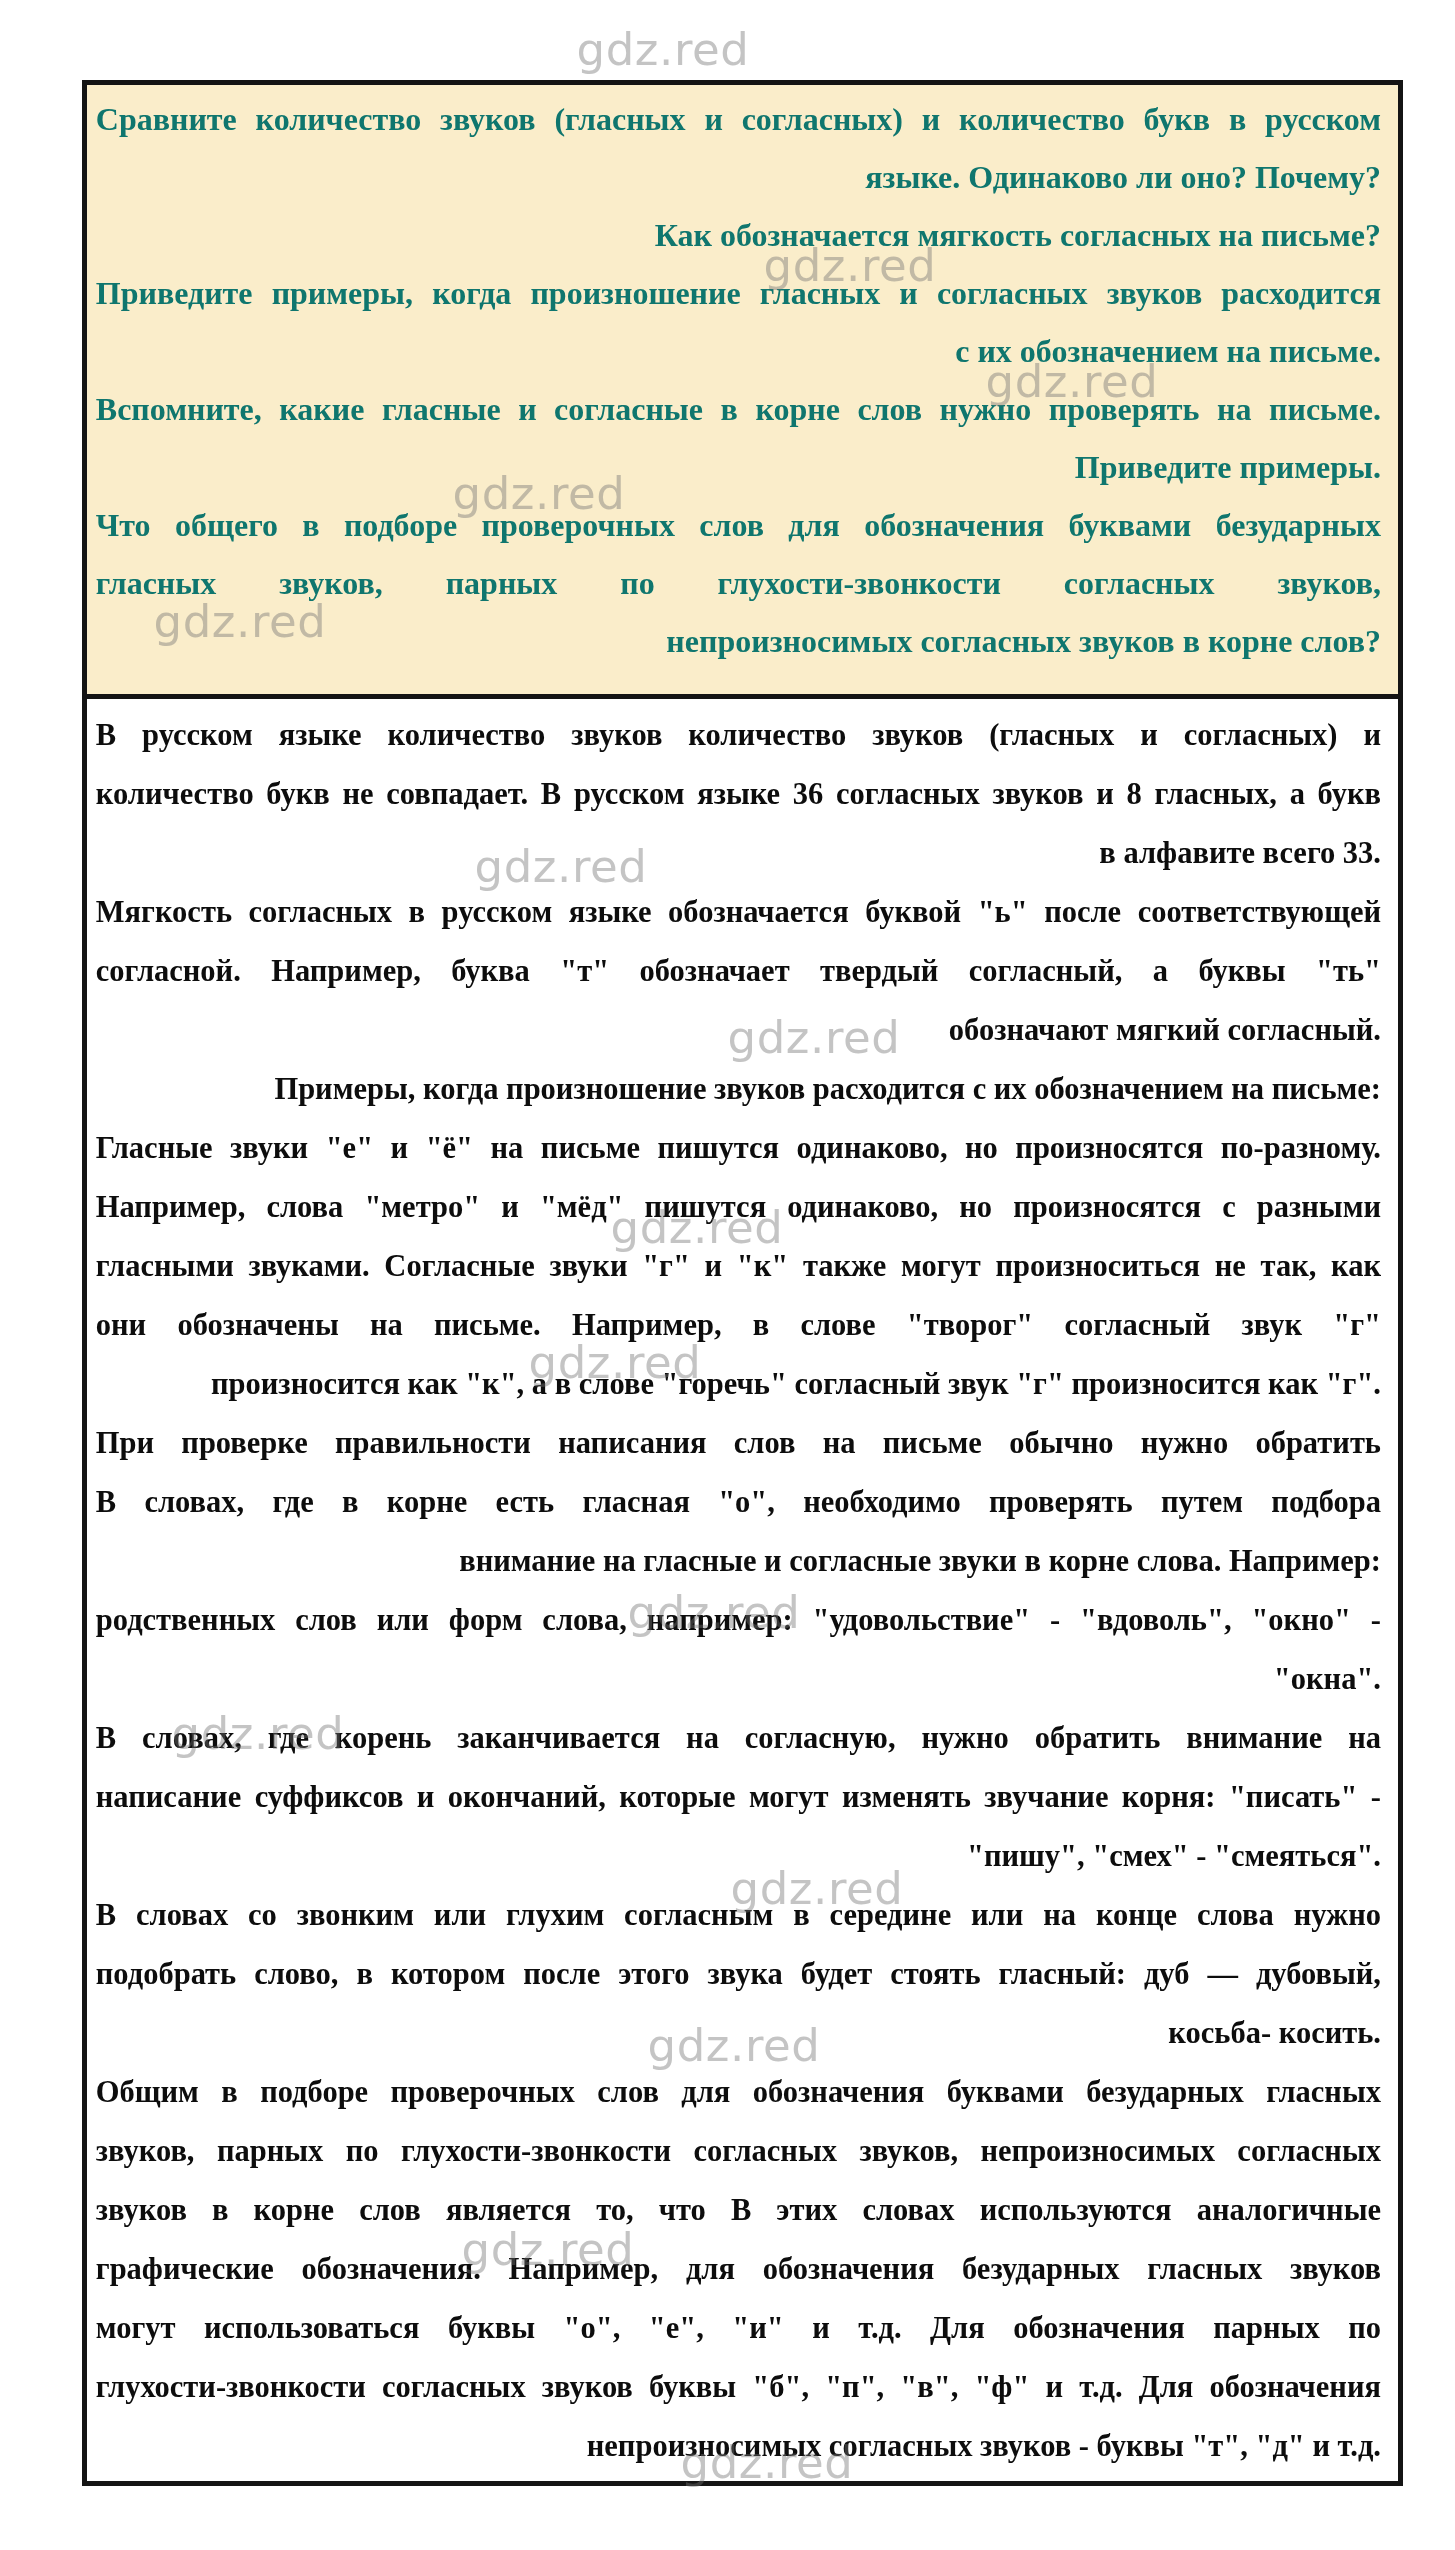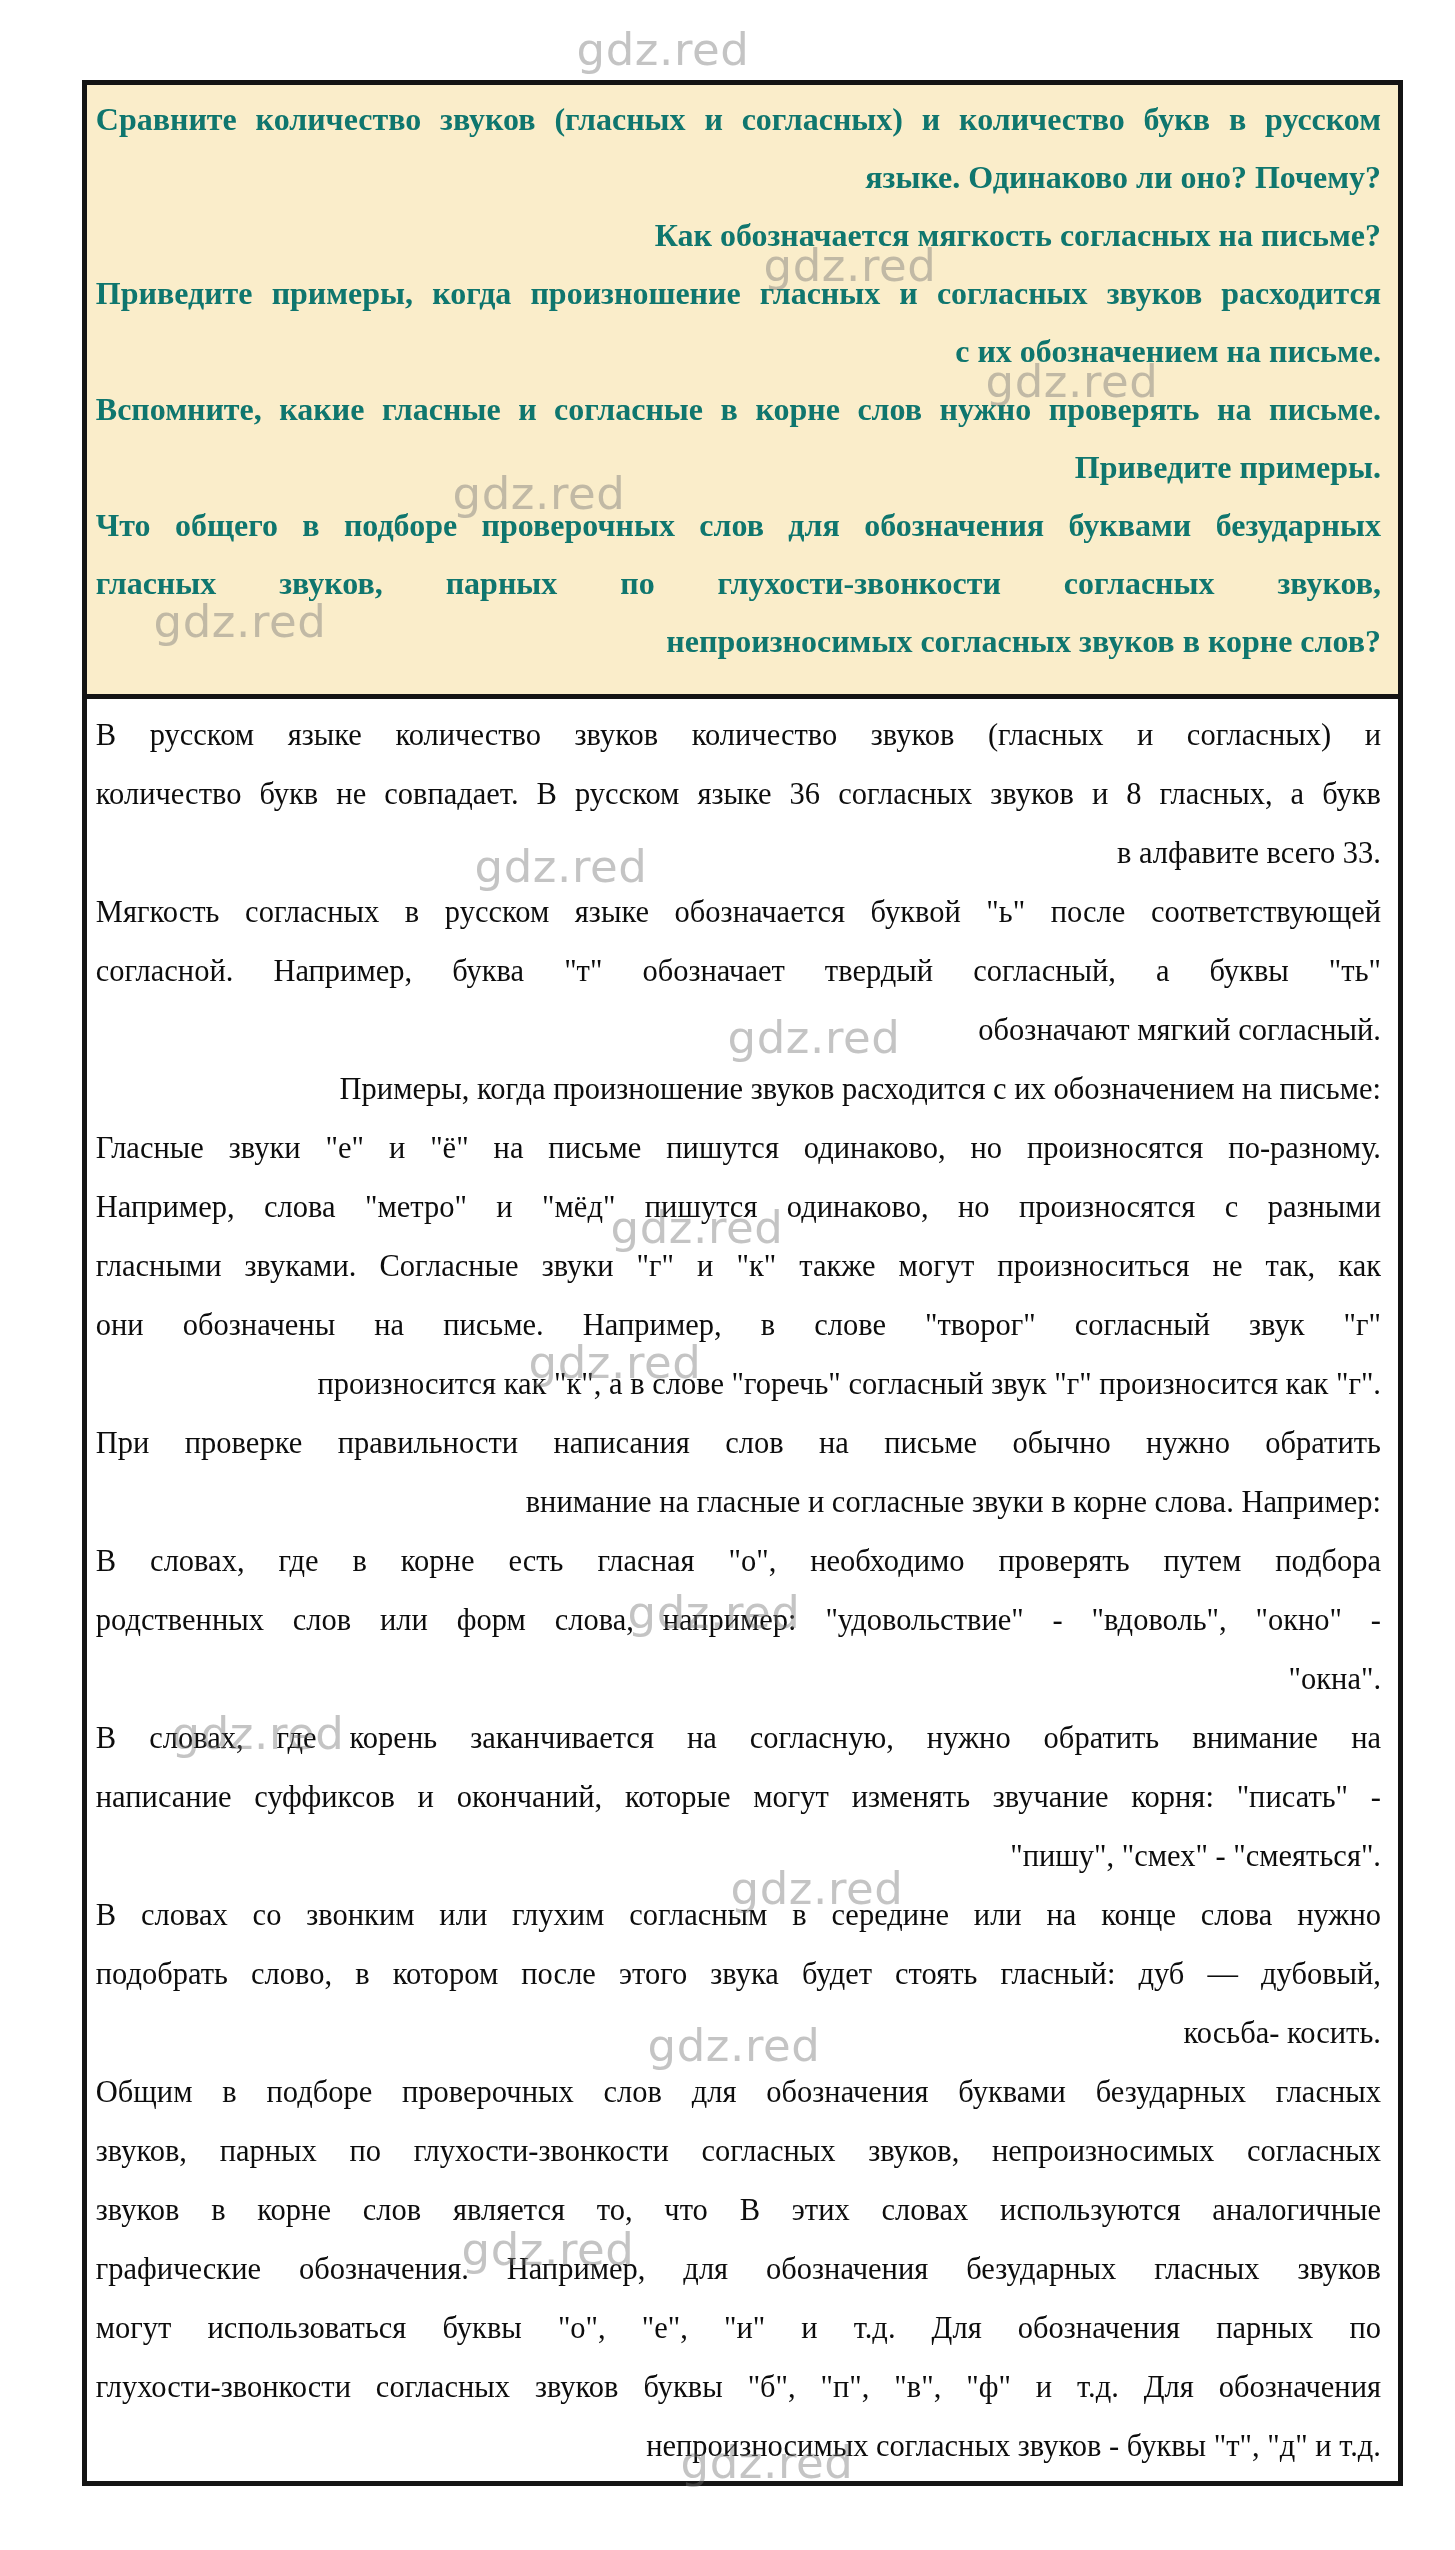--- a/index.html
+++ b/index.html
@@ -35,21 +35,21 @@
     line-height: 58px;
     font-size: 32px;
     font-weight: bold;
     color: #0f766e;
     overflow: hidden;
   }
   .aline {
     height: 59px;
     line-height: 59px;
     font-size: 30.5px;
-    font-weight: normal;
+    font-weight: bold;
     color: #0d0d0d;
     overflow: hidden;
   }
   .just { text-align: justify; text-align-last: justify; text-justify: inter-word; }
   .left { text-align: right; }
   .wm {
     position: absolute;
     transform: translate(-50%, -50%);
     font-family: "DejaVu Sans", sans-serif;
     font-size: 45px;
@@ -83,22 +83,22 @@
       <div class="aline just">Мягкость согласных в русском языке обозначается буквой "ь" после соответствующей</div>
       <div class="aline just">согласной. Например, буква "т" обозначает твердый согласный, а буквы "ть"</div>
       <div class="aline left">обозначают мягкий согласный.</div>
       <div class="aline left">Примеры, когда произношение звуков расходится с их обозначением на письме:</div>
       <div class="aline just">Гласные звуки "е" и "ё" на письме пишутся одинаково, но произносятся по-разному.</div>
       <div class="aline just">Например, слова "метро" и "мёд" пишутся одинаково, но произносятся с разными</div>
       <div class="aline just">гласными звуками. Согласные звуки "г" и "к" также могут произноситься не так, как</div>
       <div class="aline just">они обозначены на письме. Например, в слове "творог" согласный звук "г"</div>
       <div class="aline left">произносится как "к", а в слове "горечь" согласный звук "г" произносится как "г".</div>
       <div class="aline just">При проверке правильности написания слов на письме обычно нужно обратить</div>
+      <div class="aline just">В словах, где в корне есть гласная "о", необходимо проверять путем подбора</div>
       <div class="aline left">внимание на гласные и согласные звуки в корне слова. Например:</div>
-      <div class="aline just">В словах, где в корне есть гласная "о", необходимо проверять путем подбора</div>
       <div class="aline just">родственных слов или форм слова, например: "удовольствие" - "вдоволь", "окно" -</div>
       <div class="aline left">"окна".</div>
       <div class="aline just">В словах, где корень заканчивается на согласную, нужно обратить внимание на</div>
       <div class="aline just">написание суффиксов и окончаний, которые могут изменять звучание корня: "писать" -</div>
       <div class="aline left">"пишу", "смех" - "смеяться".</div>
       <div class="aline just">В словах со звонким или глухим согласным в середине или на конце слова нужно</div>
       <div class="aline just">подобрать слово, в котором после этого звука будет стоять гласный: дуб — дубовый,</div>
       <div class="aline left">косьба- косить.</div>
       <div class="aline just">Общим в подборе проверочных слов для обозначения буквами безударных гласных</div>
       <div class="aline just">звуков, парных по глухости-звонкости согласных звуков, непроизносимых согласных</div>

